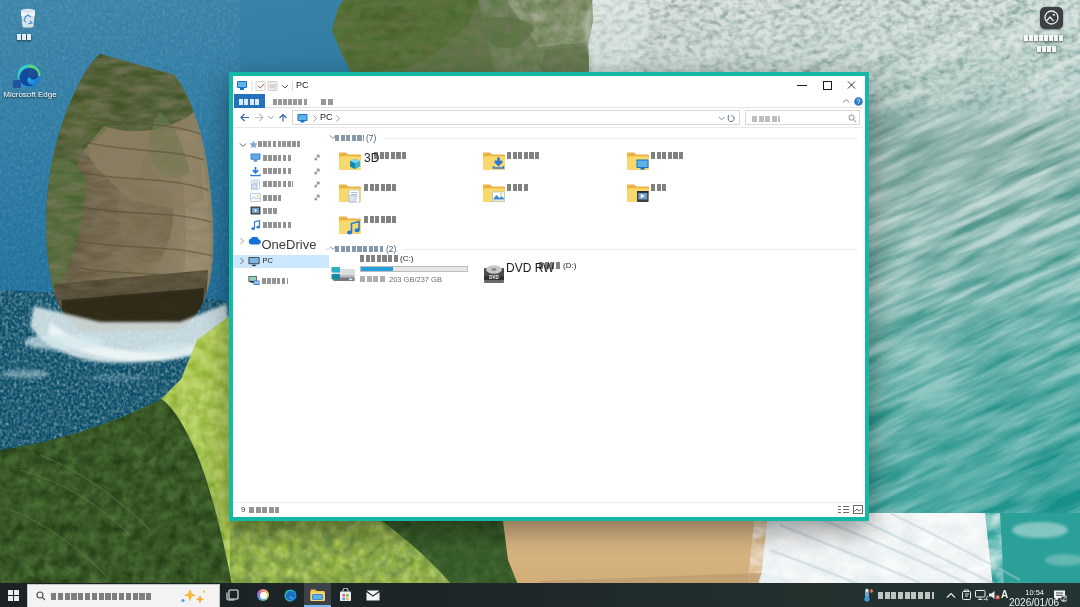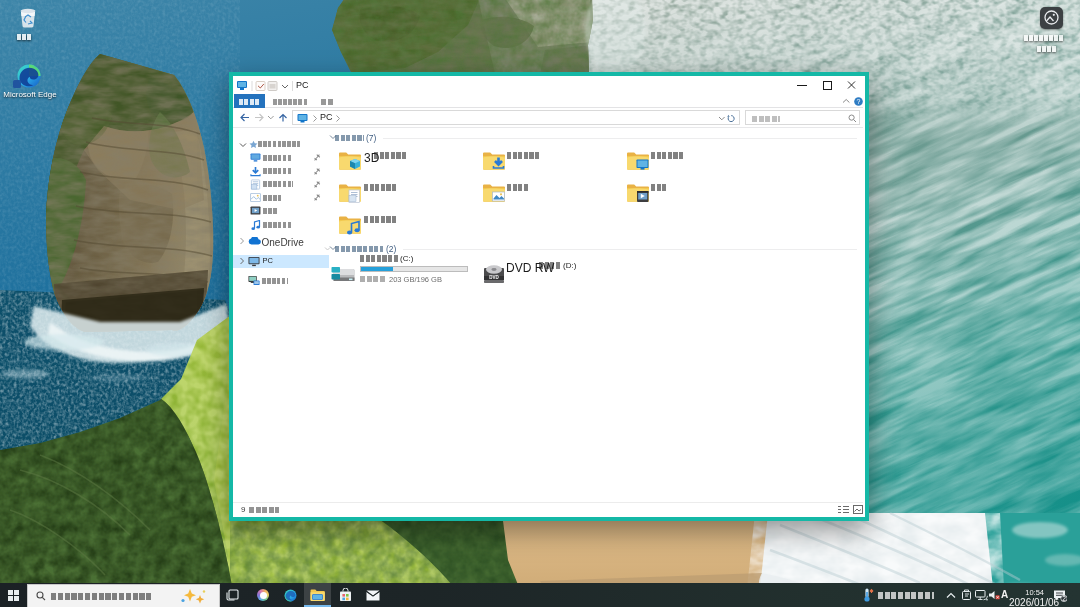--- a/index.html
+++ b/index.html
@@ -337,21 +337,21 @@
       <ellipse cx="7.2" cy="7.2" rx="1.8" ry="1.4" fill="#2a7ad4"></ellipse>
     </svg>
  <div class="jt" style="left:29.5px;top:146px;width:28px;height:6px;--c:#3b3b3b;--f:3.7px;--p:4.9px"></div>
 
  <svg class="ab" style="left:5px;top:161px" width="8" height="8" viewBox="0 0 8 8">
       <path d="M2.5,1 l3,3 l-3,3" stroke="#9a9a9a" stroke-width="1" fill="none"></path>
     </svg>
  <svg class="ab" style="left:15px;top:160.5px" width="13" height="9" viewBox="0 0 15 10">
       <path d="M4,8.5 a3.5,3.5 0 0 1 -0.5,-6.9 a4.5,4.5 0 0 1 8.6,0.9 a2.8,2.8 0 0 1 -0.4,5.9 Z" fill="#1173d2"></path>
     </svg>
- <div class="ab" style="left:28.5px;top:160.5px;font-size:10px;color:#3b3b3b">OneDrive</div>
+ <div class="ab" style="left:28.5px;top:160.5px;font-size:13px;color:#3b3b3b">OneDrive</div>
 
  <div class="ab" style="left:0;top:178.5px;width:96px;height:13px;background:#cce8ff"></div>
  <svg class="ab" style="left:5px;top:181px" width="8" height="8" viewBox="0 0 8 8">
       <path d="M2.5,1 l3,3 l-3,3" stroke="#6a6a6a" stroke-width="1" fill="none"></path>
     </svg>
  <svg class="ab" style="left:15px;top:180px" width="12" height="11" viewBox="0 0 13 11">
       <rect x="0.5" y="0.5" width="12" height="8" rx="1" fill="#3a3a3c"></rect>
       <rect x="1.5" y="1.5" width="10" height="6" fill="#7db8e8"></rect>
       <rect x="4.5" y="9" width="4" height="1.5" fill="#3a3a3c"></rect>
     </svg>
@@ -469,21 +469,21 @@
   <rect x="0.5" y="6" width="8.5" height="5.5" rx="0.7" fill="#29b0c4"></rect>
   <rect x="0.5" y="13" width="8.5" height="5.5" rx="0.7" fill="#178ba1"></rect>
   <rect x="18" y="17.5" width="3.5" height="1.6" fill="#c8f0f5"></rect>
  </svg>
  <div class="jt" style="left:127px;top:179px;width:38px;height:6.5px;--c:#1b1b1b"></div>
  <div class="t" style="left:167px;top:178px;font-size:8px;color:#1b1b1b">(C:)</div>
  <div class="ab" style="left:127px;top:189.5px;width:108px;height:6px;border:1px solid #bcbcbc;background:#e6e6e6">
       <div class="ab" style="left:0;top:0;width:32px;height:4px;background:#26a0da"></div>
     </div>
  <div class="jt8" style="left:127px;top:200px;width:26px;height:6px;--c:#6d6d6d"></div>
- <div class="t" style="left:156px;top:199px;font-size:7.5px;color:#6d6d6d">203 GB/196 GB</div>
+ <div class="t" style="left:156px;top:199px;font-size:7.5px;color:#6d6d6d">203 GB/237 GB</div>
 
  <svg class="ab" style="left:250px;top:186px" width="22" height="25" viewBox="0 0 22 25">
   <rect x="1" y="6" width="20" height="12" rx="1" fill="#4a4a4c"></rect>
   <ellipse cx="11" cy="7.5" rx="8" ry="4.2" fill="#c9c9cc"></ellipse>
       <ellipse cx="11" cy="7.5" rx="2.6" ry="1.4" fill="#8a8a8e"></ellipse>
   <rect x="1" y="14" width="20" height="4" fill="#323234"></rect>
   <text x="11" y="17.4" font-size="4.5" fill="#fff" text-anchor="middle" font-family="Liberation Sans" font-weight="bold">DVD</text>
   <rect x="1" y="18" width="20" height="3" rx="0.8" fill="#6a6a6c"></rect>
  </svg>
  <div class="t" style="left:273px;top:184.5px;font-size:12px;color:#1b1b1b">DVD RW</div>

